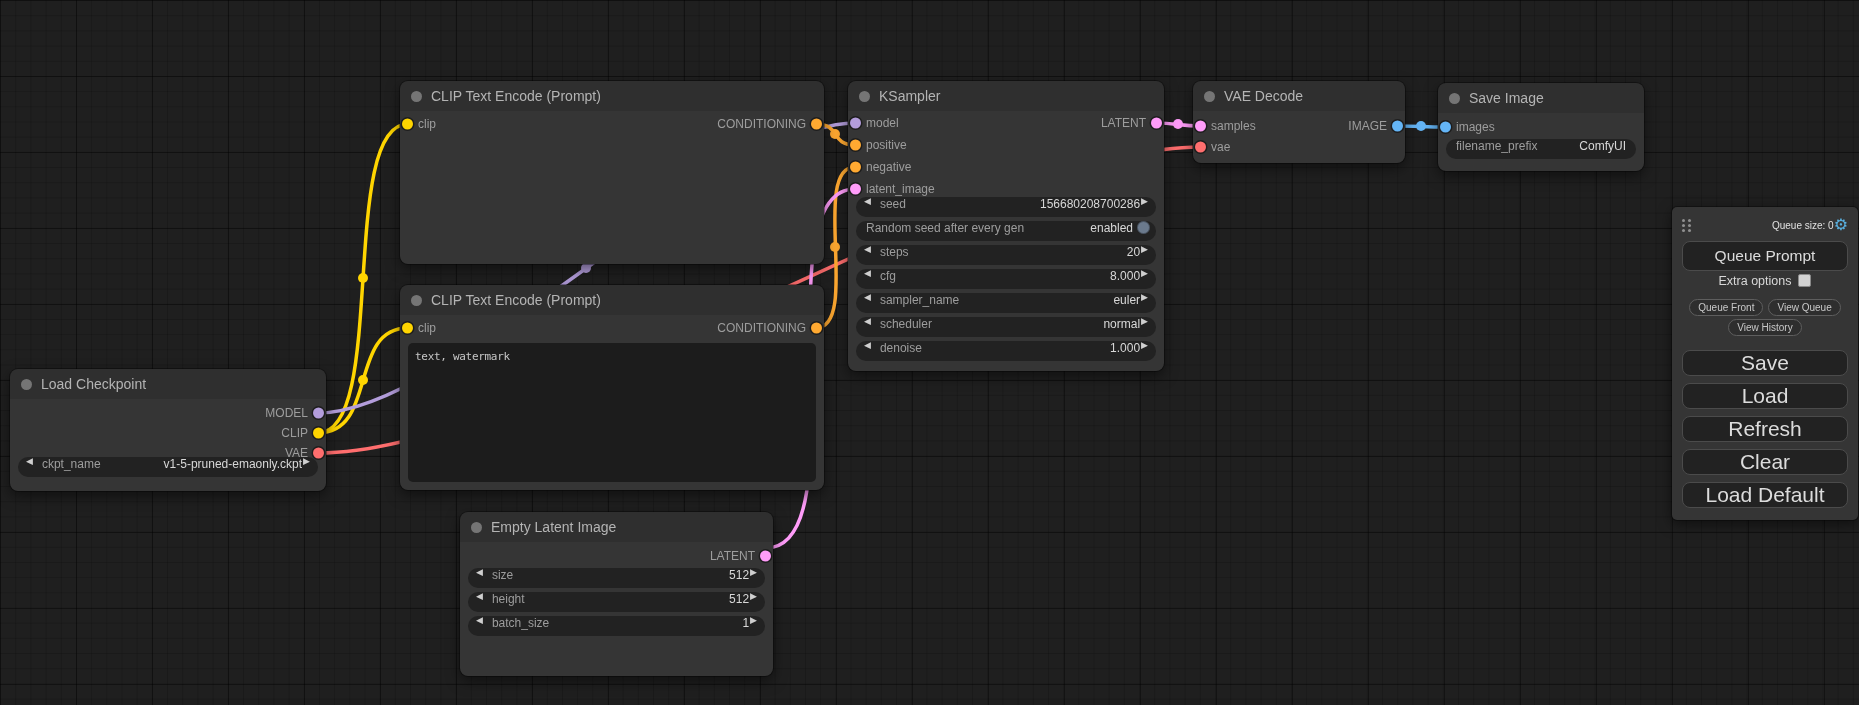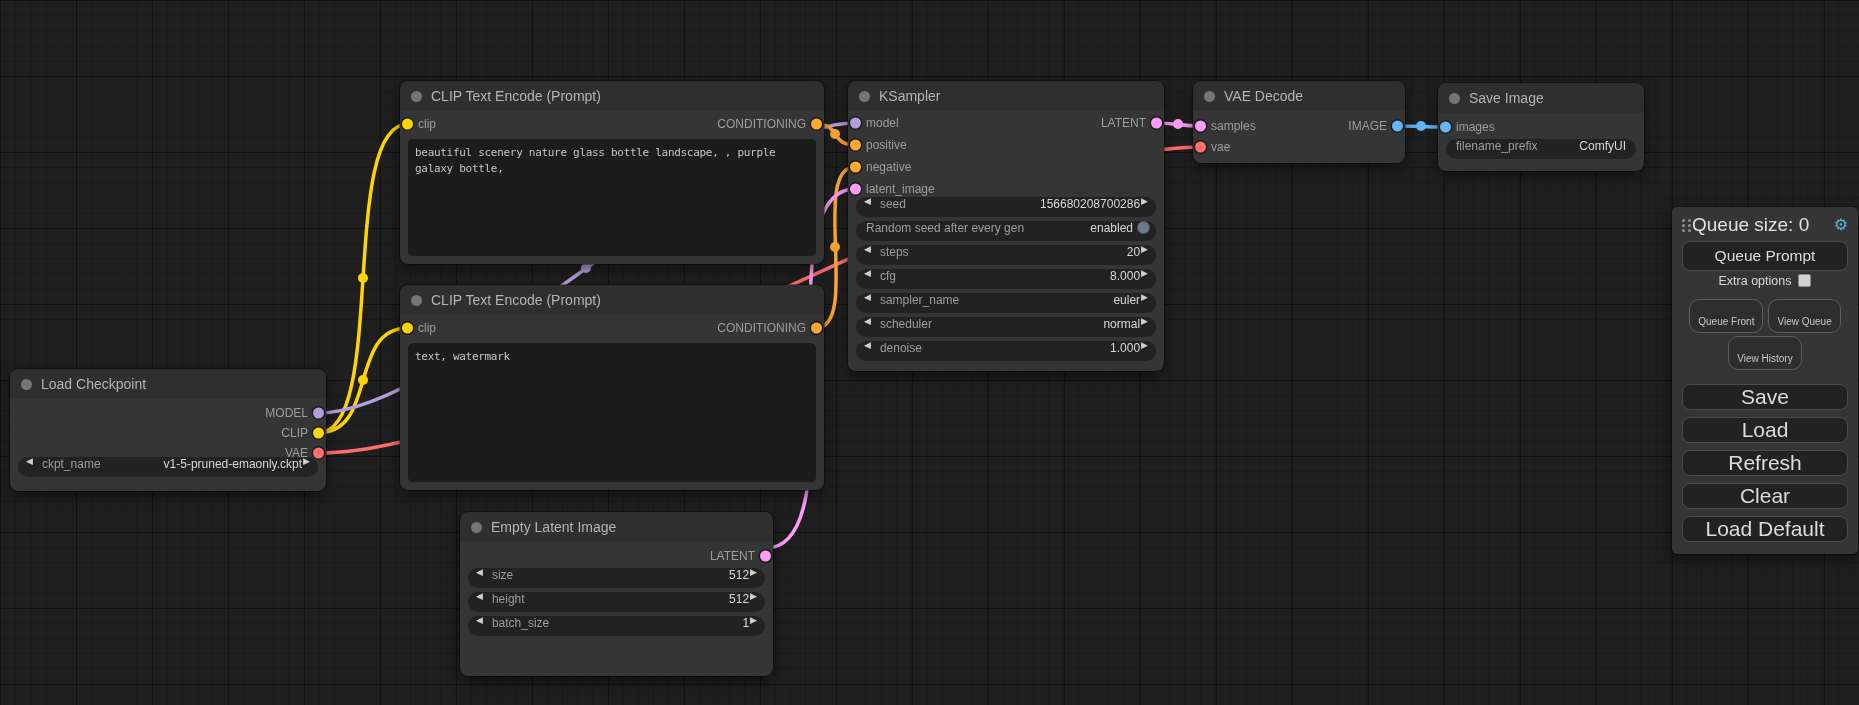--- a/index.html
+++ b/index.html
@@ -46,31 +46,31 @@
     padding:6px 7px;font-family:"DejaVu Sans Mono",monospace;font-size:11px;letter-spacing:-0.3px;
     line-height:1.45;color:#c6c6c6;white-space:pre-wrap;overflow:hidden;cursor:text}
 
   .menu{position:absolute;z-index:3;background:#353535;border-radius:5px;
     box-shadow:0 4px 14px rgba(0,0,0,0.55), 0 0 0 1px rgba(0,0,0,0.3);
     padding:6px 10px 12px 10px;display:flex;flex-direction:column}
   .menu-header{display:flex;align-items:center;height:24px;margin-bottom:4px}
   .drag-handle{width:10px;height:14px;position:relative;flex:none;cursor:grab}
   .drag-handle::before{content:"";position:absolute;left:0;top:1px;width:3px;height:3px;border-radius:50%;
     background:#8f8f8f;box-shadow:6px 0 0 #8f8f8f,0 5px 0 #8f8f8f,6px 5px 0 #8f8f8f,0 10px 0 #8f8f8f,6px 10px 0 #8f8f8f}
-  .queue-size{flex:1;text-align:left;color:#e0e0e0;font-size:19px}
+  .queue-size{flex:1;text-align:right;color:#e0e0e0;font-size:10px}
   .gear{font-size:16px;line-height:1;cursor:pointer;flex:none}
   .menu button{font-family:"Liberation Sans",sans-serif;background:#222;color:#dcdcdc;
     border:1px solid #4b4b4b;border-radius:8px;cursor:pointer}
   .btn-primary{height:30px;font-size:15.5px}
   .extra-row{display:flex;justify-content:center;gap:7px;height:22px;
     color:#d8d8d8;font-size:12.5px;margin-top:3px}
   .checkbox{width:13px;height:13px;background:#d2d2d2;border:1px solid #8a8a8a;border-radius:2px;cursor:pointer}
   .pill-row{display:flex;justify-content:center;gap:5px;margin-top:3px}
   .menu button.pill{font-size:10px;color:#c8c8c8;background:#2e2e2e;border:1px solid #5e5e5e;
-    border-radius:10px;padding:16px 8px;height:17px}
+    border-radius:10px;padding:2px 8px;height:17px}
   .menu button.big{height:26px;font-size:21px;margin-top:7px}
   .menu button.big.first{margin-top:14px}
 </style>
 </head>
 <body>
 
 <svg class="links" width="1859" height="705">
   <path d="M318,433 C388,433 338,124 408,124" style="stroke: rgb(255, 213, 0);"></path>
   <path d="M318,433 C378,433 348,328 408,328" style="stroke: rgb(255, 213, 0);"></path>
   <path d="M318,413 C452,413 721,123 855,123" style="stroke: rgb(179, 157, 219);"></path>
@@ -122,21 +122,20 @@
     <span>CLIP Text Encode (Prompt)</span>
   </div>
   <div class="slot slot-in" style="top:33px">
     <span class="dot" style="background: rgb(255, 213, 0);"></span>
     <span>clip</span>
   </div>
   <div class="slot slot-out" style="top:33px">
     <span>CONDITIONING</span>
     <span class="dot" style="background: rgb(255, 169, 49);"></span>
   </div>
-  <div class="prompt-box" style="top:58px;height:117px">beautiful scenery nature glass bottle landscape, , purple galaxy bottle,</div>
 </div>
 
 <div class="node" style="left:400px;top:285px;width:424px;height:205px">
   <div class="node-title">
     <span class="title-dot" style="background: rgb(117, 117, 117);"></span>
     <span>CLIP Text Encode (Prompt)</span>
   </div>
   <div class="slot slot-in" style="top:33px">
     <span class="dot" style="background: rgb(255, 213, 0);"></span>
     <span>clip</span>

